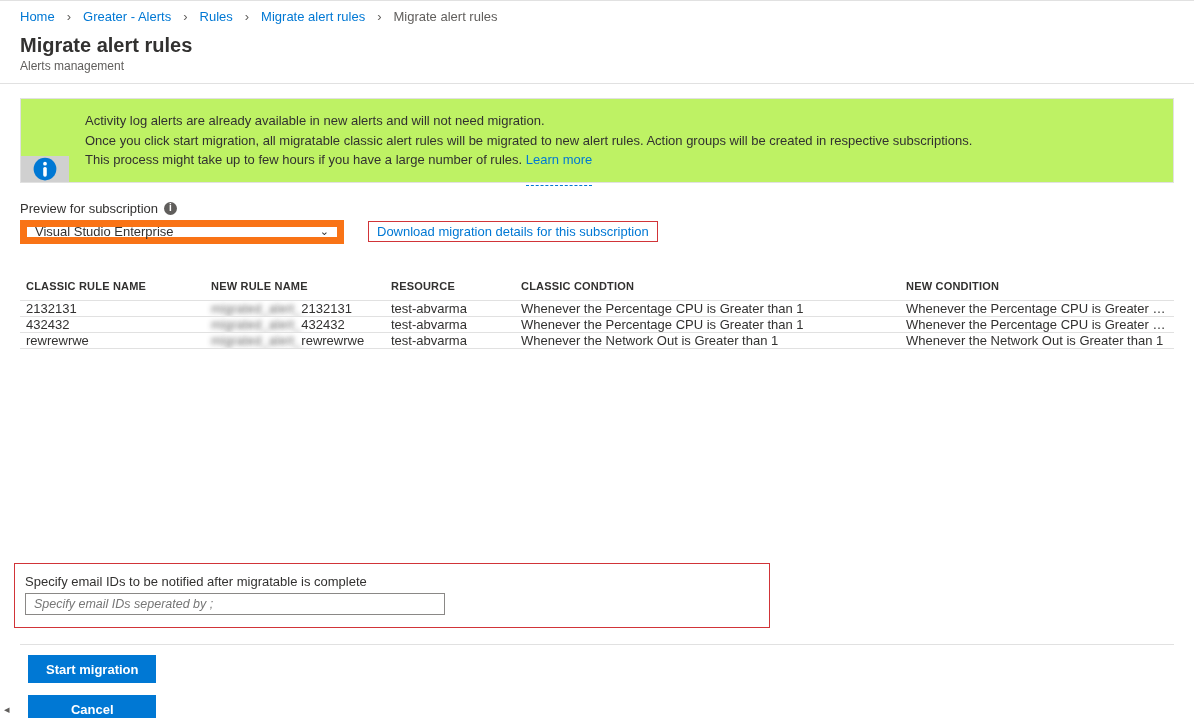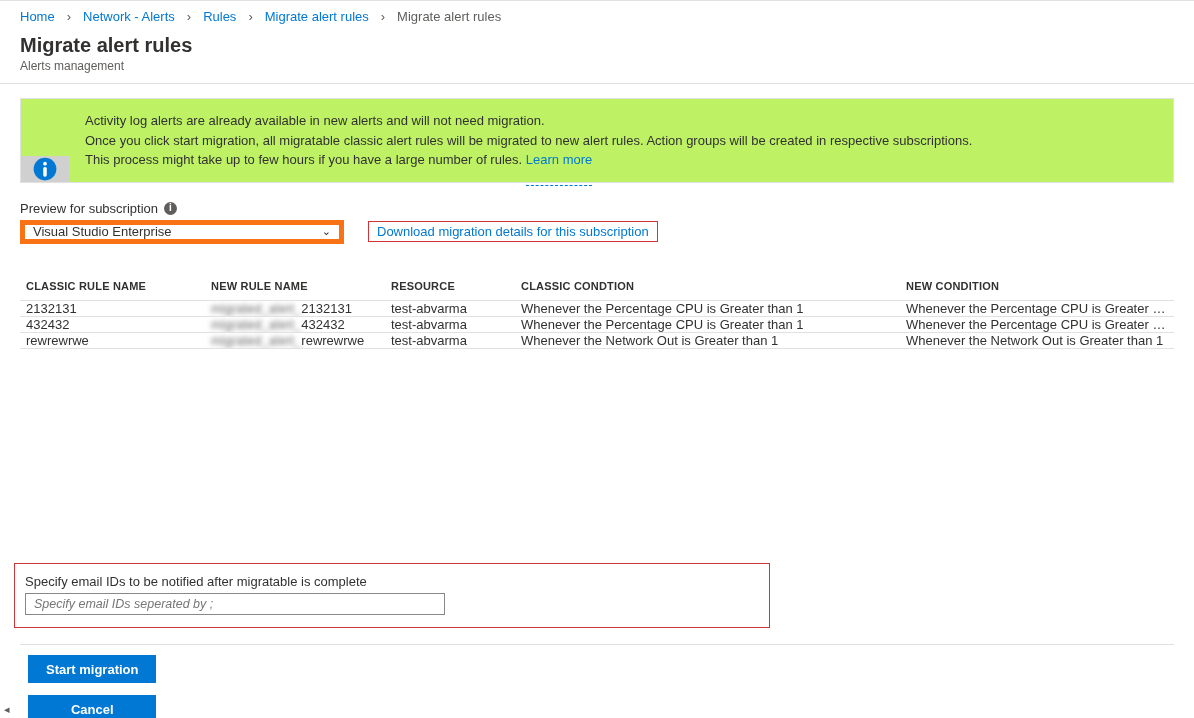--- a/index.html
+++ b/index.html
@@ -97,21 +97,21 @@
   .sub-row {
     display: flex;
     align-items: center;
     gap: 24px;
     margin-bottom: 28px;
   }
   .select-wrap {
     position: relative;
     width: 324px;
     height: 24px;
-    border: 5px solid #f97316;
+    border: 7px solid #f97316;
     background: #fff;
     display: flex;
     align-items: center;
     padding: 0 8px;
     box-sizing: border-box;
     cursor: pointer;
   }
   .select-wrap .value { flex: 1; font-size: 13px; color:#323130; }
   .select-wrap .chev {
     font-size: 11px; color:#323130;
@@ -221,21 +221,21 @@
   }
 </style>
 </head>
 <body>
 
 <div class="page">
 
   <nav class="breadcrumb">
     <span class="link">Home</span>
     <span class="sep">›</span>
-    <span class="link">Network - Alerts</span>
+    <span class="link">Greater - Alerts</span>
     <span class="sep">›</span>
     <span class="link">Rules</span>
     <span class="sep">›</span>
     <span class="link">Migrate alert rules</span>
     <span class="sep">›</span>
     <span class="cur">Migrate alert rules</span>
   </nav>
 
   <h1 class="page-title">Migrate alert rules</h1>
   <div class="page-subtitle">Alerts management</div>

